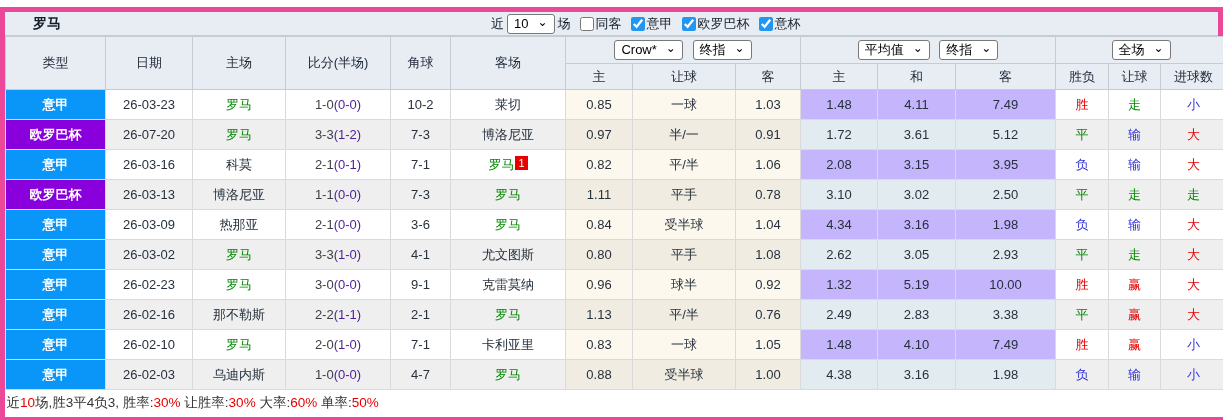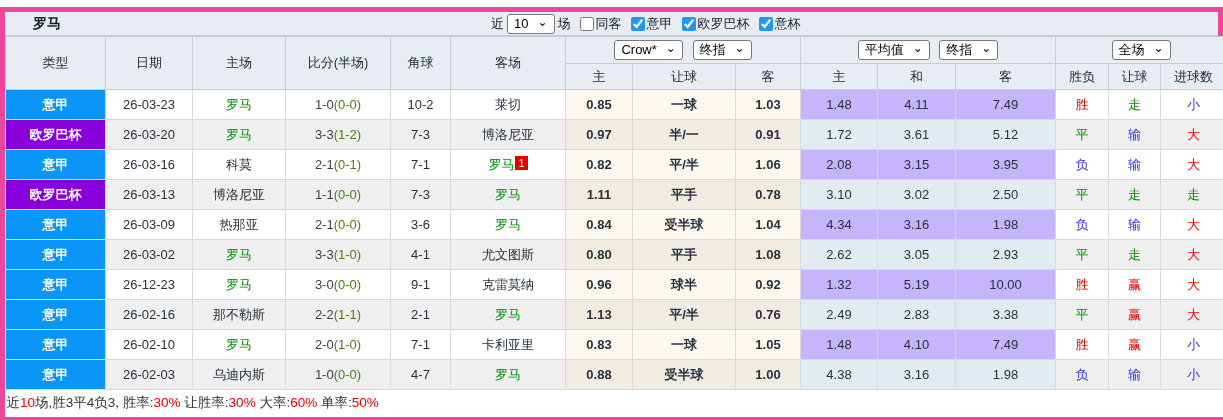--- a/index.html
+++ b/index.html
@@ -22,32 +22,32 @@
   
   table { border-collapse:collapse; table-layout:fixed; width:1221px; font-size:13px; color:#26313D; }
   thead th { background:#E8EDF3; font-weight:normal; border:1px solid #C6CCD4; color:#1C2836; }
   thead tr.h1 th { height:27px; }
   thead tr.h2 th { height:26px; }
   .selcell { text-align:center; }
   .selcell .sel { margin:0 3px; }
 
   tbody td { border:1px solid #DADADA; height:30px; text-align:center; background:#fff; }
   tbody tr:nth-child(even) td { background:#EFEFEF; }
-  tbody tr td.crow { background:#FDF8EE;font-weight:bold; }
+  tbody tr td.crow { background:#FDF8EE; }
   tbody tr:nth-child(even) td.crow { background:#F1ECE1; }
   tbody tr td.avg { background:#c4b5fd; }
   tbody tr:nth-child(even) td.avg { background:#E2EBF0; }
 
   tbody tr td.badge { color:#fff; font-weight:bold; }
   tbody tr td.badge[data-league="serie-a"] { background:#0A96F8; }
   tbody tr td.badge[data-league="europa"] { background:#8A00DC; }
 
   td.team [data-v="罗马"], td.team[data-v="罗马"] { color:#008800; }
   .ft { color:#404040; }
-  .ht { color:#4d7c0f; }
+  .ht { color:#4c1d95; }
   .note { display:inline-block; background:#E80000; color:#fff; font-size:11px; line-height:14px; padding:0 3px; margin-left:1px; vertical-align:top; }
   .note:empty { display:none; }
 
   td.res[data-v="胜"], td.res[data-v="赢"], td.res[data-v="大"] { color:#E80000; }
   td.res[data-v="平"], td.res[data-v="走"] { color:#008800; }
   td.res[data-v="负"], td.res[data-v="输"], td.res[data-v="小"] { color:#3232D8; }
 
   tfoot td { border:none; background:#fff; height:27px; font-size:13.5px; color:#333; }
   tfoot span[data-red="true"] { color:#E80000; }
 
@@ -166,21 +166,21 @@
           <td class="crow">1.03</td>
           <td class="avg">1.48</td>
           <td class="avg">4.11</td>
           <td class="avg">7.49</td>
           <td class="res" data-v="胜">胜</td>
           <td class="res" data-v="走">走</td>
           <td class="res" data-v="小">小</td>
         </tr>
         <tr>
           <td class="badge" data-league="europa">欧罗巴杯</td>
-          <td>26-03-20</td>
+          <td>26-07-20</td>
           <td class="team" data-v="罗马">罗马</td>
           <td><span class="ft">3-3</span><span class="ht">(1-2)</span></td>
           <td>7-3</td>
           <td class="team"><span data-v="博洛尼亚">博洛尼亚</span></td>
           <td class="crow">0.97</td>
           <td class="crow">半/一</td>
           <td class="crow">0.91</td>
           <td class="avg">1.72</td>
           <td class="avg">3.61</td>
           <td class="avg">5.12</td>
@@ -251,21 +251,21 @@
           <td class="crow">1.08</td>
           <td class="avg">2.62</td>
           <td class="avg">3.05</td>
           <td class="avg">2.93</td>
           <td class="res" data-v="平">平</td>
           <td class="res" data-v="走">走</td>
           <td class="res" data-v="大">大</td>
         </tr>
         <tr>
           <td class="badge" data-league="serie-a">意甲</td>
-          <td>26-12-23</td>
+          <td>26-02-23</td>
           <td class="team" data-v="罗马">罗马</td>
           <td><span class="ft">3-0</span><span class="ht">(0-0)</span></td>
           <td>9-1</td>
           <td class="team"><span data-v="克雷莫纳">克雷莫纳</span></td>
           <td class="crow">0.96</td>
           <td class="crow">球半</td>
           <td class="crow">0.92</td>
           <td class="avg">1.32</td>
           <td class="avg">5.19</td>
           <td class="avg">10.00</td>

